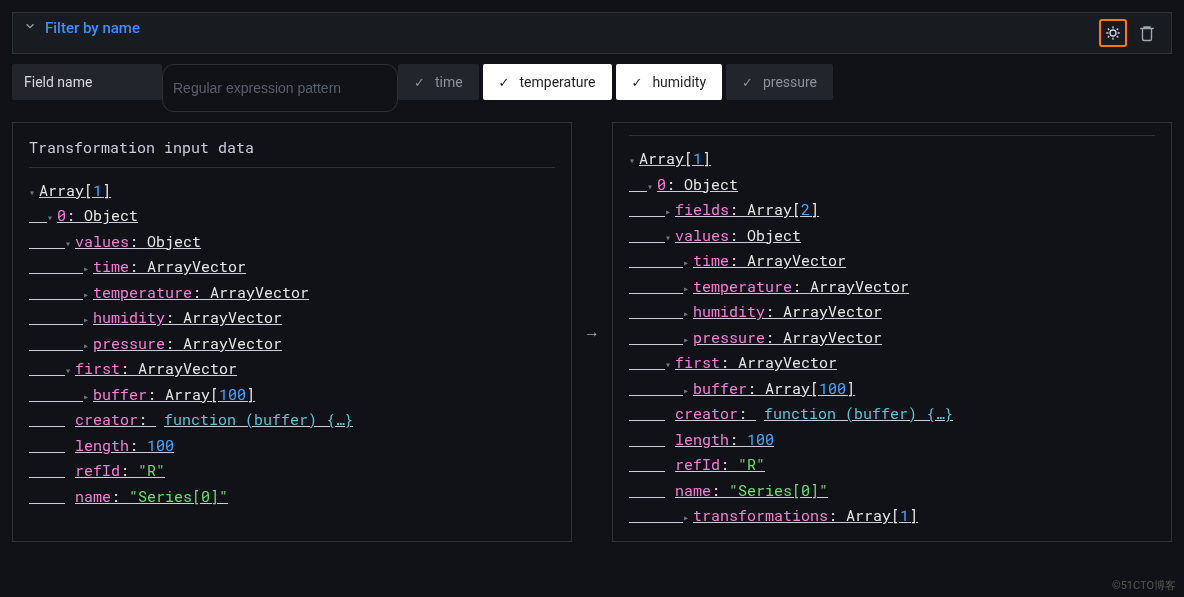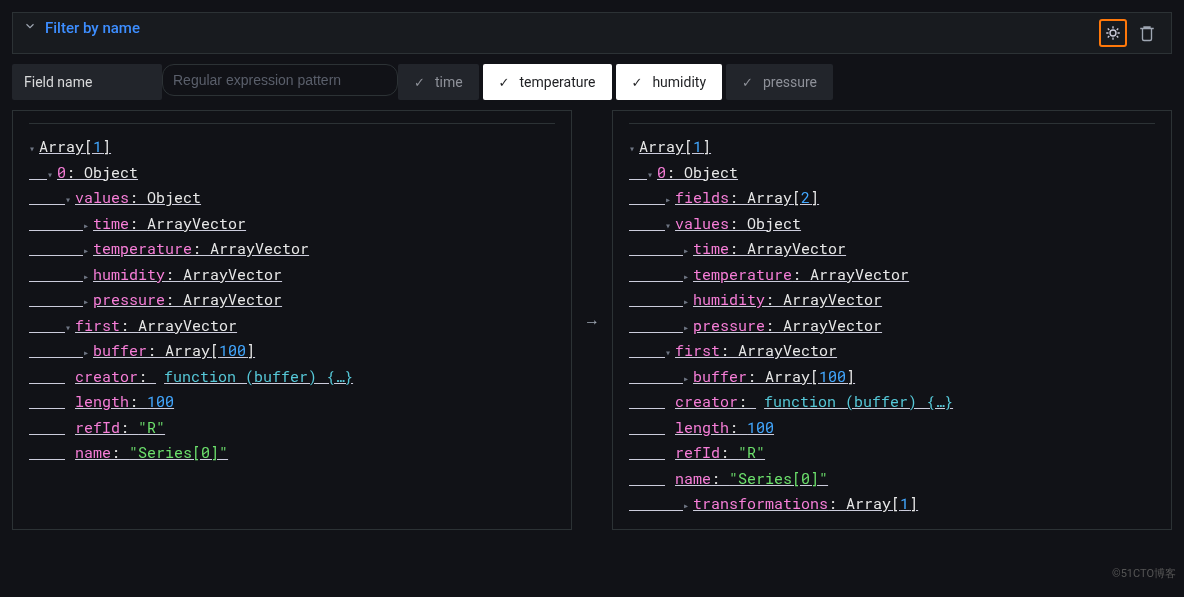--- a/index.html
+++ b/index.html
@@ -65,21 +65,21 @@
       align-items: center;
       font-size: 14px;
       border-radius: 2px;
       min-width: 150px;
     }
     .field-input {
       background: #111217;
       border: 1px solid #2c3235;
       color: #ef4444;
       padding: 0 10px;
-      height: 32px;
+      height: 48px;
       width: 236px;
       border-radius: 12px;
       font-size: 14px;
     }
     .field-input::placeholder { color: #5a5f6b; }
     .pill {
       height: 36px;
       padding: 0 16px;
       display: flex;
       align-items: center;
@@ -139,21 +139,21 @@
     }
     .k-pink { color: #f77ed8; }
     .k-white { color: #e8e8e8; }
     .k-blue { color: #42a7ff; }
     .k-green { color: #6ce06c; }
     .k-func { color: #56c8d8; margin-left: 8px; }
     svg { display: block; }
     .watermark {
       position: absolute;
       right: 8px;
-      bottom: 16px;
+      bottom: 4px;
       color: #555;
       font-size: 11px;
     }
   </style>
 </head>
 <body>
 
 <div class="transform-row">
   <div class="transform-header">
     <span class="chevron-icon">
@@ -195,20 +195,21 @@
         </div>
         <div class="pill inactive">
           <span class="check">✓</span>
           <span>pressure</span>
         </div>
       </div>
   </div>
 
   <div class="debug-panels">
     <div class="panel">
+      <div class="panel-title">Transformation input data</div>
       <hr>
       <div id="input-tree">
           <div class="tree-row"><span></span><span class="caret">▾</span><span class="k-white">Array</span><span class="k-white">[</span><span class="k-blue">1</span><span class="k-white">]</span></div>
           <div class="tree-row"><span>  </span><span class="caret">▾</span><span class="k-pink">0</span><span class="k-white">: </span><span class="k-white">Object</span></div>
           <div class="tree-row"><span>    </span><span class="caret">▾</span><span class="k-pink">values</span><span class="k-white">: </span><span class="k-white">Object</span></div>
           <div class="tree-row"><span>      </span><span class="caret">▸</span><span class="k-pink">time</span><span class="k-white">: </span><span class="k-white">ArrayVector</span></div>
           <div class="tree-row"><span>      </span><span class="caret">▸</span><span class="k-pink">temperature</span><span class="k-white">: </span><span class="k-white">ArrayVector</span></div>
           <div class="tree-row"><span>      </span><span class="caret">▸</span><span class="k-pink">humidity</span><span class="k-white">: </span><span class="k-white">ArrayVector</span></div>
           <div class="tree-row"><span>      </span><span class="caret">▸</span><span class="k-pink">pressure</span><span class="k-white">: </span><span class="k-white">ArrayVector</span></div>
           <div class="tree-row"><span>    </span><span class="caret">▾</span><span class="k-pink">first</span><span class="k-white">: </span><span class="k-white">ArrayVector</span></div>

